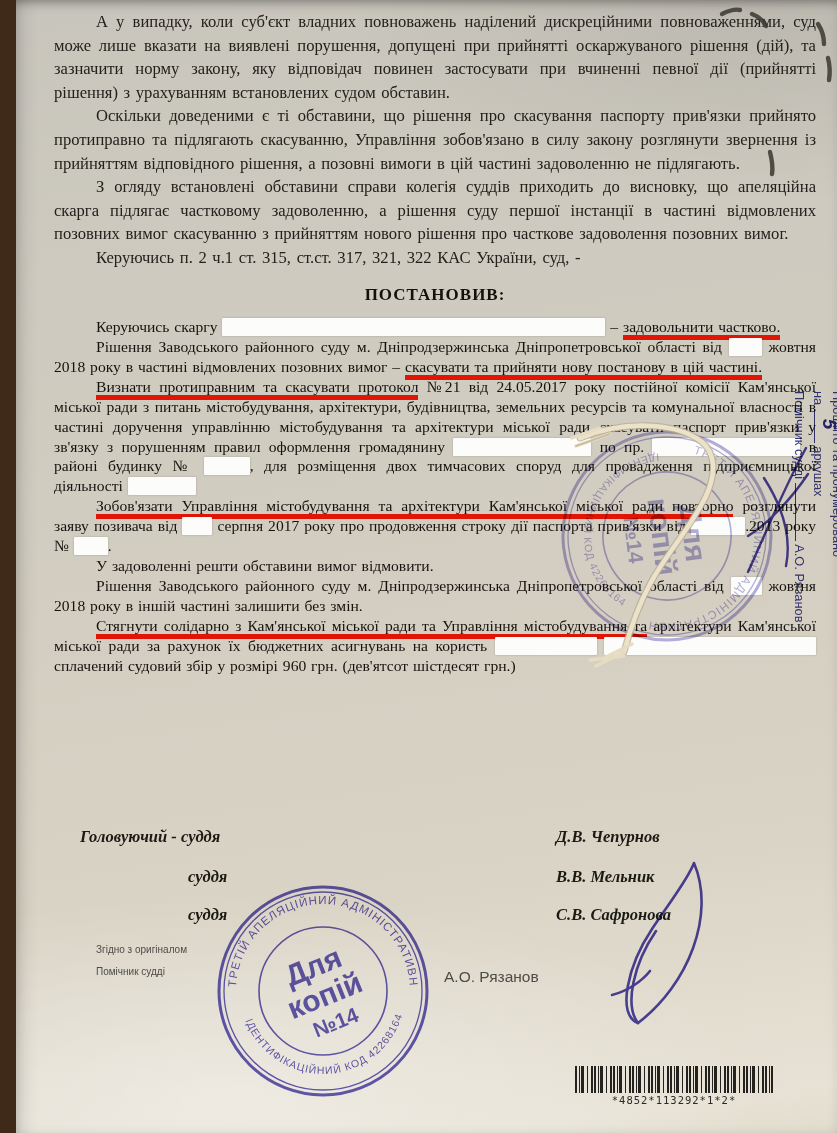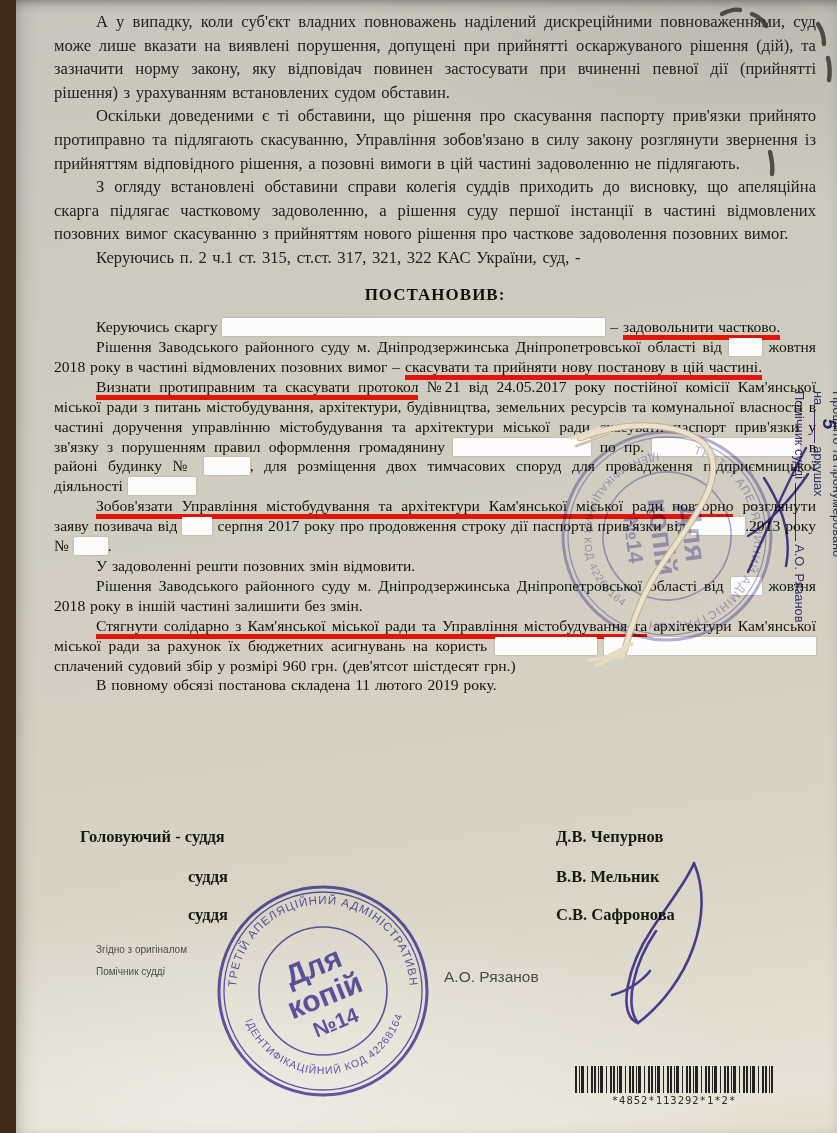--- a/index.html
+++ b/index.html
@@ -37,21 +37,21 @@
   }
   .redact{
     display:inline-block;height:18px;background:#fcfcfa;
     vertical-align:-4px;border-radius:1px;
     box-shadow:0 0 2px rgba(70,70,60,.35);
   }
   .redline{
     border-bottom:5px solid #e11405;
   }
   
-  .sig{position:absolute;font-weight:bold;font-size:16.5px;color:#1b1914;white-space:nowrap;}
+  .sig{position:absolute;font-weight:bold;font-size:16.5px;color:#1b1914;white-space:nowrap;font-style:italic;}
   .cert{position:absolute;font-family:"Liberation Sans",sans-serif;font-size:10px;color:#4e4c47;white-space:nowrap;}
   
   .stamp{position:absolute;mix-blend-mode:multiply;}
   
   .binding{
     position:absolute;left:831px;top:391px;width:256px;
     transform:rotate(90deg);transform-origin:0 0;
     font-family:"Liberation Sans",sans-serif;
     font-size:12.8px;line-height:19px;color:#3c3d8d;
     mix-blend-mode:multiply;
@@ -82,24 +82,23 @@
   <div class="textflow">
       <div class="para a"><span>А у випадку, коли суб'єкт владних повноважень наділений дискреційними повноваженнями, суд може лише вказати на виявлені порушення, допущені при прийнятті оскаржуваного рішення (дій), та зазначити норму закону, яку відповідач повинен застосувати при вчиненні певної дії (прийнятті рішення) з урахуванням встановлених судом обставин.</span></div>
       <div class="para a"><span>Оскільки доведеними є ті обставини, що рішення про скасування паспорту прив'язки прийнято протиправно та підлягають скасуванню, Управління зобов'язано в силу закону розглянути звернення із прийняттям відповідного рішення, а позовні вимоги в цій частині задоволенню не підлягають.</span></div>
       <div class="para a"><span>З огляду встановлені обставини справи колегія суддів приходить до висновку, що апеляційна скарга підлягає частковому задоволенню, а рішення суду першої інстанції в частині відмовлених позовних вимог скасуванню з прийняттям нового рішення про часткове задоволення позовних вимог.</span></div>
       <div class="para a"><span>Керуючись п. 2 ч.1 ст. 315, ст.ст. 317, 321, 322 КАС України, суд, -</span></div>
       <div class="para heading"><span>ПОСТАНОВИВ:</span></div>
       <div class="para b"><span>Керуючись скаргу </span><span class="redact" style="width: 383px;"></span><span> – </span><span class="redline">задовольнити частково.</span></div>
       <div class="para b"><span>Рішення Заводського районного суду м. Дніпродзержинська Дніпропетровської області від </span><span class="redact" style="width: 33px;"></span><span> жовтня 2018 року в частині відмовлених позовних вимог – </span><span class="redline">скасувати та прийняти нову постанову в цій частині.</span></div>
       <div class="para b"><span class="redline">Визнати протиправним та скасувати протокол</span><span> №21 від 24.05.2017 року постійної комісії Кам'янської міської ради з питань містобудування, архітектури, будівництва, земельних ресурсів та комунальної власності в частині доручення управлінню містобудування та архітектури міської ради скасувати паспорт прив'язки у зв'язку з порушенням правил оформлення громадянину </span><span class="redact" style="width: 138px;"></span><span> по пр. </span><span class="redact" style="width: 148px;"></span><span> в районі будинку № </span><span class="redact" style="width: 46px;"></span><span>, для розміщення двох тимчасових споруд для провадження підприємницької діяльності </span><span class="redact" style="width: 68px;"></span></div>
       <div class="para b"><span class="redline">Зобов'язати Управління містобудування та архітектури Кам'янської міської ради повторно</span><span> розглянути заяву позивача від </span><span class="redact" style="width: 30px;"></span><span> серпня 2017 року  про продовження  строку дії паспорта прив'язки  від </span><span class="redact" style="width: 54px;"></span><span>.2013 року № </span><span class="redact" style="width: 34px;"></span><span>.</span></div>
-      <div class="para b"><span>У задоволенні решти позовних змін відмовити.</span></div>
+      <div class="para b"><span>У задоволенні решти обставини вимог відмовити.</span></div>
       <div class="para b"><span>Рішення Заводського районного суду м. Дніпродзержинська Дніпропетровської області від </span><span class="redact" style="width: 31px;"></span><span> жовтня 2018 року в іншій частині залишити без змін.</span></div>
       <div class="para b"><span class="redline">Стягнути солідарно з Кам'янської міської ради та Управління містобудування та</span><span> архітектури Кам'янської міської ради  за рахунок їх бюджетних асигнувань на користь </span><span class="redact" style="width: 102px;"></span><span> </span><span class="redact" style="width: 212px;"></span><span> сплачений судовий збір у розмірі 960 грн. (дев'ятсот шістдесят  грн.)</span></div>
-      <div class="para b"><span>В повному обсязі постанова  складена 11 лютого 2019 року.</span></div>
     </div>
 
   <div>
     <span class="sig" style="left:64px;top:827px;">Головуючий - суддя</span>
     <span class="sig" style="left:540px;top:827px;">Д.В. Чепурнов</span>
     <span class="sig" style="left:172px;top:867px;">суддя</span>
     <span class="sig" style="left:540px;top:867px;">В.В. Мельник</span>
     <span class="sig" style="left:172px;top:905px;">суддя</span>
     <span class="sig" style="left:540px;top:905px;">С.В. Сафронова</span>
     <span class="cert" style="left:80px;top:944px;">Згідно з оригіналом</span>

